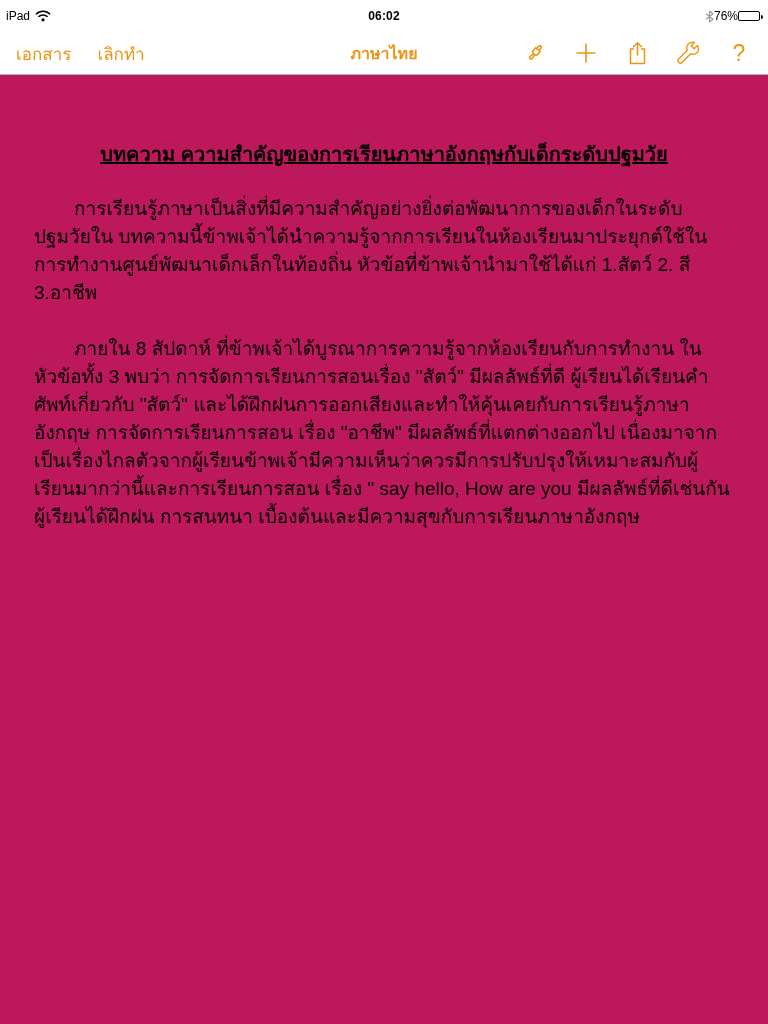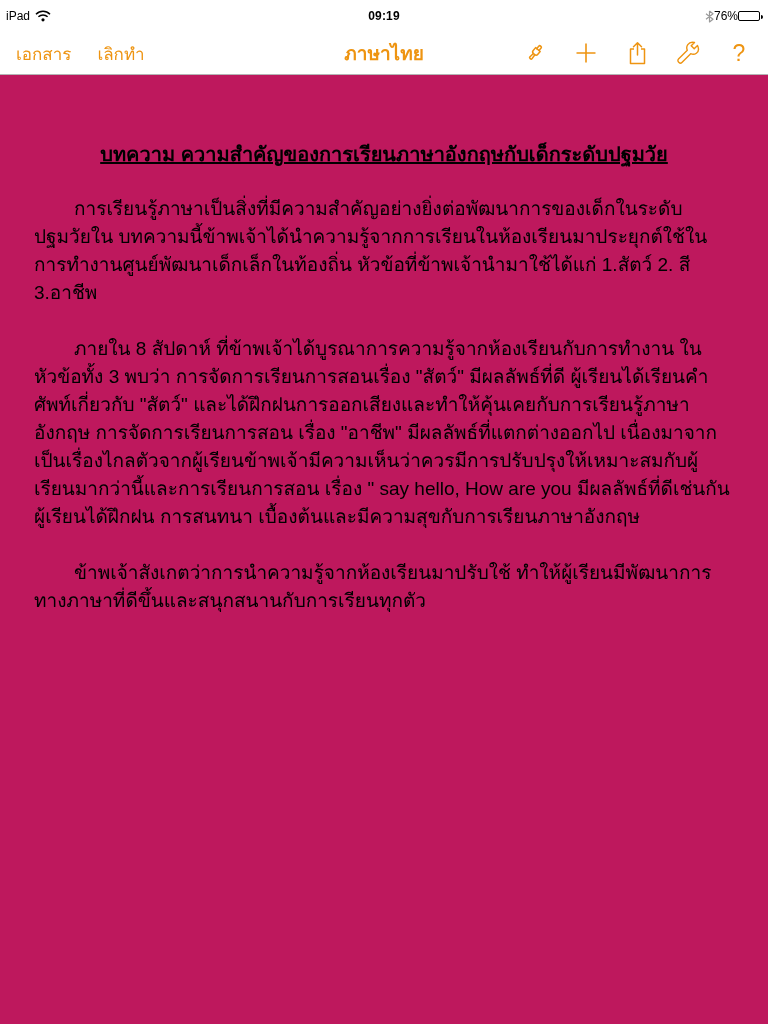--- a/index.html
+++ b/index.html
@@ -32,21 +32,21 @@
     background: #fff; border-bottom: 1px solid #b4b4b4;
     padding: 0 16px; position: relative;
   }
   .toolbar-left { display: flex; align-items: center; gap: 26px; }
   .toolbar-btn {
     background: none; border: none; color: var(--accent);
     font-size: 17px; font-family: inherit; cursor: pointer; padding: 0;
   }
   .toolbar-title {
     position: absolute; left: 0; right: 0; text-align: center;
-    color: var(--accent); font-size: 19px; font-weight: bold; pointer-events: none;
+    color: var(--accent); font-size: 16px; font-weight: bold; pointer-events: none;
   }
   .toolbar-right { margin-left: auto; display: flex; align-items: center; gap: 25px; z-index: 1; }
   .icon-btn {
     background: none; border: none; cursor: pointer; padding: 0;
     width: 26px; height: 26px; display: flex; align-items: center; justify-content: center;
   }
   .icon-btn svg { display: block; }
   .help-glyph { color: var(--accent); font-size: 23px; font-weight: 300; line-height: 1; }
 
   
@@ -69,21 +69,21 @@
   <div class="status-left">
     <span>iPad</span>
     <span>
       <svg class="wifi-svg" width="16" height="12" viewBox="0 0 16 12">
         <path d="M1 4.2 C3 2.2 5.4 1.2 8 1.2 C10.6 1.2 13 2.2 15 4.2" fill="none" stroke="#000" stroke-width="1.5"></path>
         <path d="M3.4 6.8 C4.7 5.6 6.3 5 8 5 C9.7 5 11.3 5.6 12.6 6.8" fill="none" stroke="#000" stroke-width="1.5"></path>
         <circle cx="8" cy="9.8" r="1.6" fill="#000"></circle>
       </svg>
     </span>
   </div>
-  <div class="status-center">09:19</div>
+  <div class="status-center">06:02</div>
   <div class="status-right">
     <span>
       <svg class="bt-svg" width="9" height="13" viewBox="0 0 9 13">
         <path d="M4.5 1 L4.5 12 L8 9.2 L1 3.8 M4.5 1 L8 3.8 L1 9.2" fill="none" stroke="#9a9a9a" stroke-width="1.2" stroke-linejoin="round"></path>
       </svg>
     </span>
     <span>76%</span>
     <span class="battery">
       <span class="battery-fill" id="battery-fill" style="width: 76%;"></span>
     </span>
@@ -133,14 +133,13 @@
     <button class="icon-btn">
       <span class="help-glyph">?</span>
     </button>
   </div>
 </div>
 
 <div class="page">
   <div class="doc-heading">บทความ ความสำคัญของการเรียนภาษาอังกฤษกับเด็กระดับปฐมวัย</div>
   <p class="doc-para">การเรียนรู้ภาษาเป็นสิ่งที่มีความสำคัญอย่างยิ่งต่อพัฒนาการของเด็กในระดับปฐมวัยใน บทความนี้ข้าพเจ้าได้นำความรู้จากการเรียนในห้องเรียนมาประยุกต์ใช้ในการทำงานศูนย์พัฒนาเด็กเล็กในท้องถิ่น หัวข้อที่ข้าพเจ้านำมาใช้ได้แก่ 1.สัตว์ 2. สี 3.อาชีพ</p>
   <p class="doc-para">ภายใน 8 สัปดาห์ ที่ข้าพเจ้าได้บูรณาการความรู้จากห้องเรียนกับการทำงาน ในหัวข้อทั้ง 3 พบว่า การจัดการเรียนการสอนเรื่อง "สัตว์" มีผลลัพธ์ที่ดี ผู้เรียนได้เรียนคำศัพท์เกี่ยวกับ "สัตว์" และได้ฝึกฝนการออกเสียงและทำให้คุ้นเคยกับการเรียนรู้ภาษาอังกฤษ การจัดการเรียนการสอน เรื่อง "อาชีพ" มีผลลัพธ์ที่แตกต่างออกไป เนื่องมาจากเป็นเรื่องไกลตัวจากผู้เรียนข้าพเจ้ามีความเห็นว่าควรมีการปรับปรุงให้เหมาะสมกับผู้เรียนมากว่านี้และการเรียนการสอน เรื่อง " say hello, How are you มีผลลัพธ์ที่ดีเช่นกันผู้เรียนได้ฝึกฝน การสนทนา เบื้องต้นและมีความสุขกับการเรียนภาษาอังกฤษ</p>
-  <p class="doc-para">ข้าพเจ้าสังเกตว่าการนำความรู้จากห้องเรียนมาปรับใช้ ทำให้ผู้เรียนมีพัฒนาการทางภาษาที่ดีขึ้นและสนุกสนานกับการเรียนทุกตัว</p>
 </div>
 
 </body></html>

